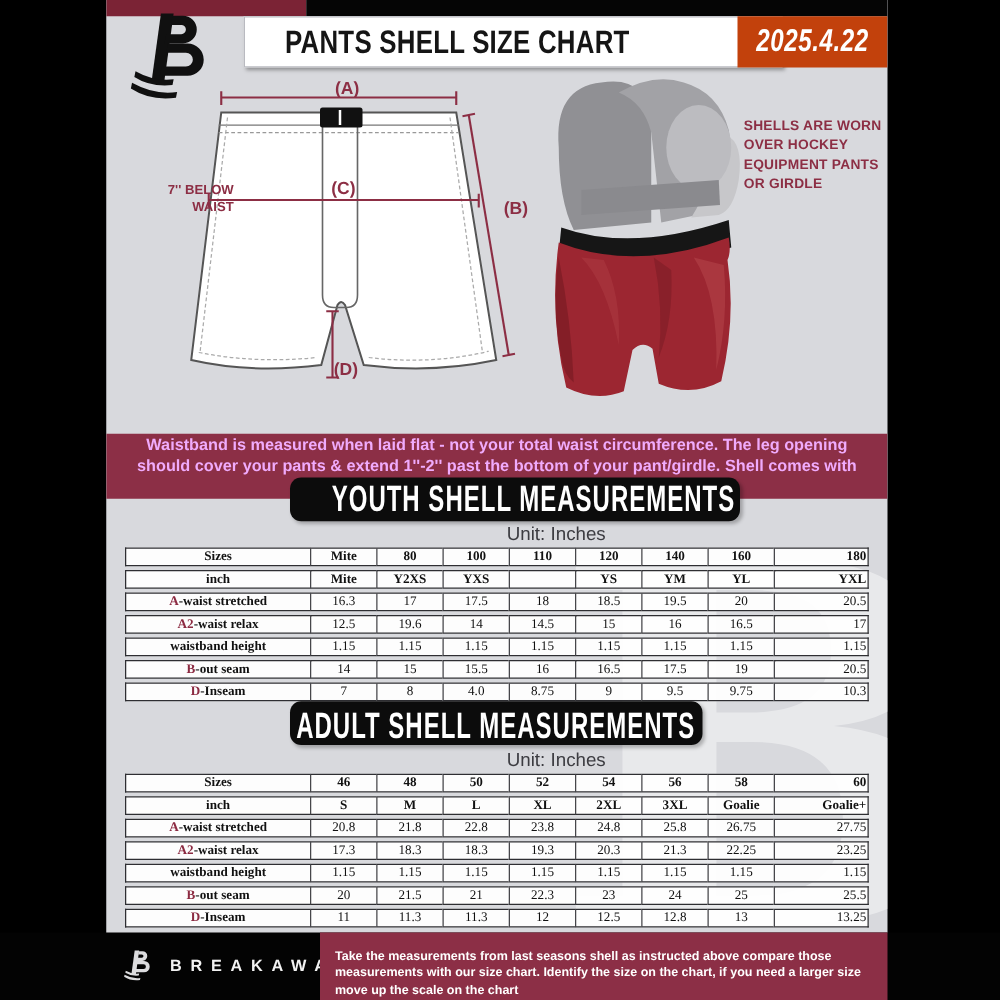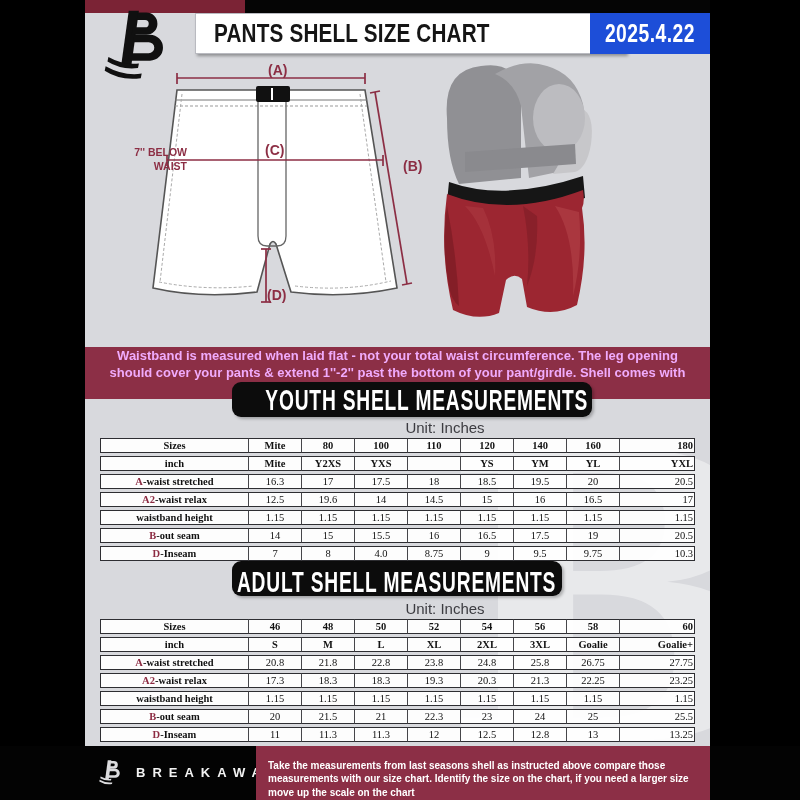--- a/index.html
+++ b/index.html
@@ -11,27 +11,27 @@
     position:absolute;left:85px;top:0;width:625px;height:800px;
     background:#D8D9DD;overflow:hidden;
   }
   
   .strip{position:absolute;top:0;height:13px;}
   .strip.maroon{left:0;width:160px;background:#7B2335;}
   .strip.black{left:160px;width:465px;background:#050505;}
   .title-bar{
     position:absolute;left:110px;top:13px;width:431px;height:41px;background:#fff;
     border:1px solid #b9bac0;box-shadow:2px 2px 3px rgba(0,0,0,.35);
-    display:flex;align-items:center;box-sizing:border-box;padding-left:18px;
+    display:flex;align-items:center;box-sizing:border-box;padding-left:32px;
   }
   .title-text{font-size:22px;font-weight:bold;color:#151515;white-space:nowrap;
     transform:scaleY(1.18) scaleX(.94);transform-origin:left center;letter-spacing:.2px;}
   .date-box{
-    position:absolute;left:505px;top:13px;width:120px;height:41px;background:#1d4ed8;
-    display:flex;align-items:center;justify-content:center;
+    position:absolute;left:505px;top:13px;width:120px;height:41px;background:#c2410c;
+    display:flex;align-items:center;justify-content:center;font-style:italic;
   }
   .date-text{font-size:21px;font-weight:bold;color:#fff;transform:scaleY(1.2) scaleX(.92);letter-spacing:.5px;}
   .logo{position:absolute;left:16px;top:5px;width:74px;height:78px;}
 
   
   .dim-label{position:absolute;color:#8C2E44;font-weight:bold;font-size:14px;z-index:2;}
   .note7{
     position:absolute;left:22px;top:146px;width:80px;text-align:right;
     color:#8C2E44;font-weight:bold;font-size:10.5px;line-height:1.3;z-index:2;
   }
@@ -159,20 +159,21 @@
     <path d="M146,52 Q160,58 156,88 Q152,112 140,116 L118,118 Q136,90 132,60 Z" fill="#c7c7ca"></path>
     <ellipse cx="124" cy="62" rx="26" ry="34" fill="#bcbcc0"></ellipse>
     <path d="M30,96 L140,88 L141,108 L30,116 Z" fill="#8a8a8e"></path>
     <path d="M14,126 Q70,146 148,120 L150,142 Q72,166 12,146 Z" fill="#161616"></path>
     <path d="M12,138 Q4,196 18,254 Q42,266 64,257 L71,224 Q79,216 87,223 L92,251 Q118,262 142,249 Q154,198 147,152 Q150,146 148,134 Q74,162 12,138 Z" fill="#9C2631"></path>
     <path d="M12,150 Q22,200 24,250 Q16,244 14,230 Q6,190 12,150 Z" fill="#7A1B24" opacity=".7"></path>
     <path d="M88,150 Q96,190 92,230 Q104,200 102,160 Z" fill="#7A1B24" opacity=".55"></path>
     <path d="M120,150 Q140,180 138,240 Q148,200 144,156 Z" fill="#B8474E" opacity=".5"></path>
     <path d="M30,150 Q50,170 60,220 Q62,180 48,152 Z" fill="#B8474E" opacity=".35"></path>
   </svg>
+  <div class="side-note">SHELLS ARE WORN OVER HOCKEY EQUIPMENT PANTS OR GIRDLE</div>
 
   <div class="notice">Waistband is measured when laid flat - not your total waist circumference. The leg opening should cover your pants &amp; extend 1''-2'' past the bottom of your pant/girdle. Shell comes with an adjustable belt to cinch the waist</div>
 
   <div class="watermark">B</div>
 
   <div class="section-banner" style="top:382px;padding-left:30px;">
     <span>YOUTH SHELL MEASUREMENTS</span>
   </div>
   <div class="unit" style="top:419px;">Unit: Inches</div>
   <table class="size-table" style="top:435px;">

